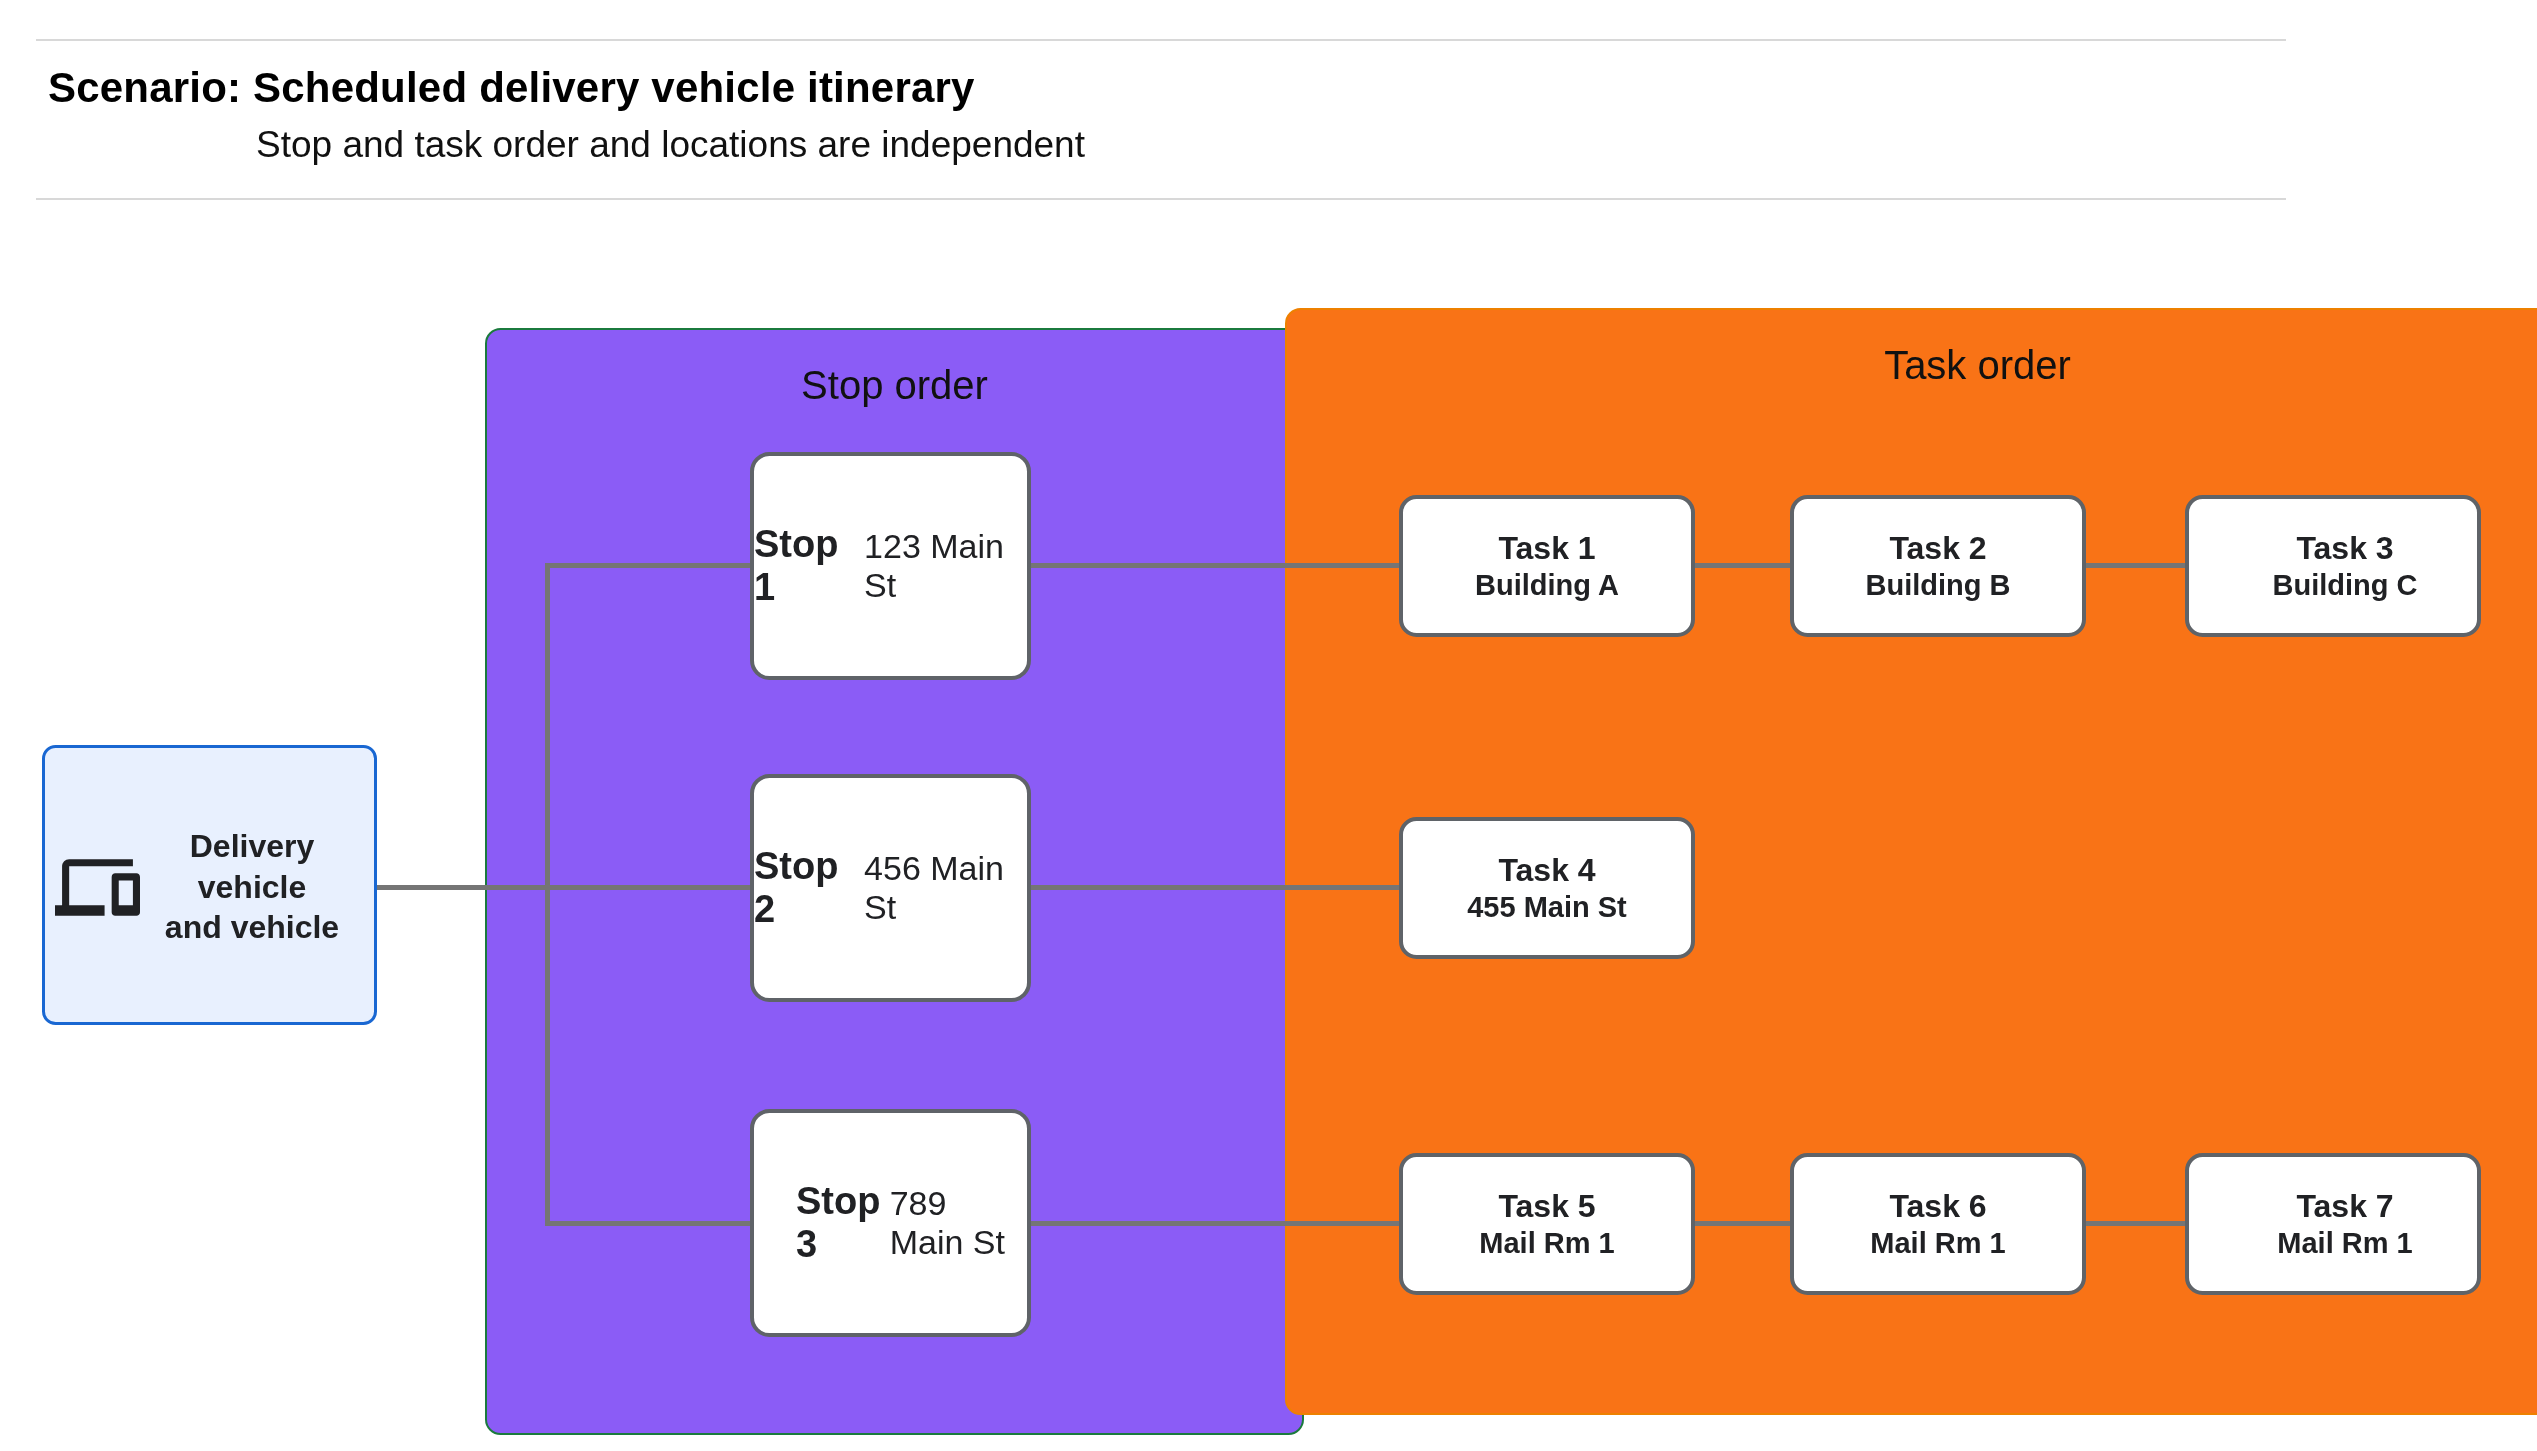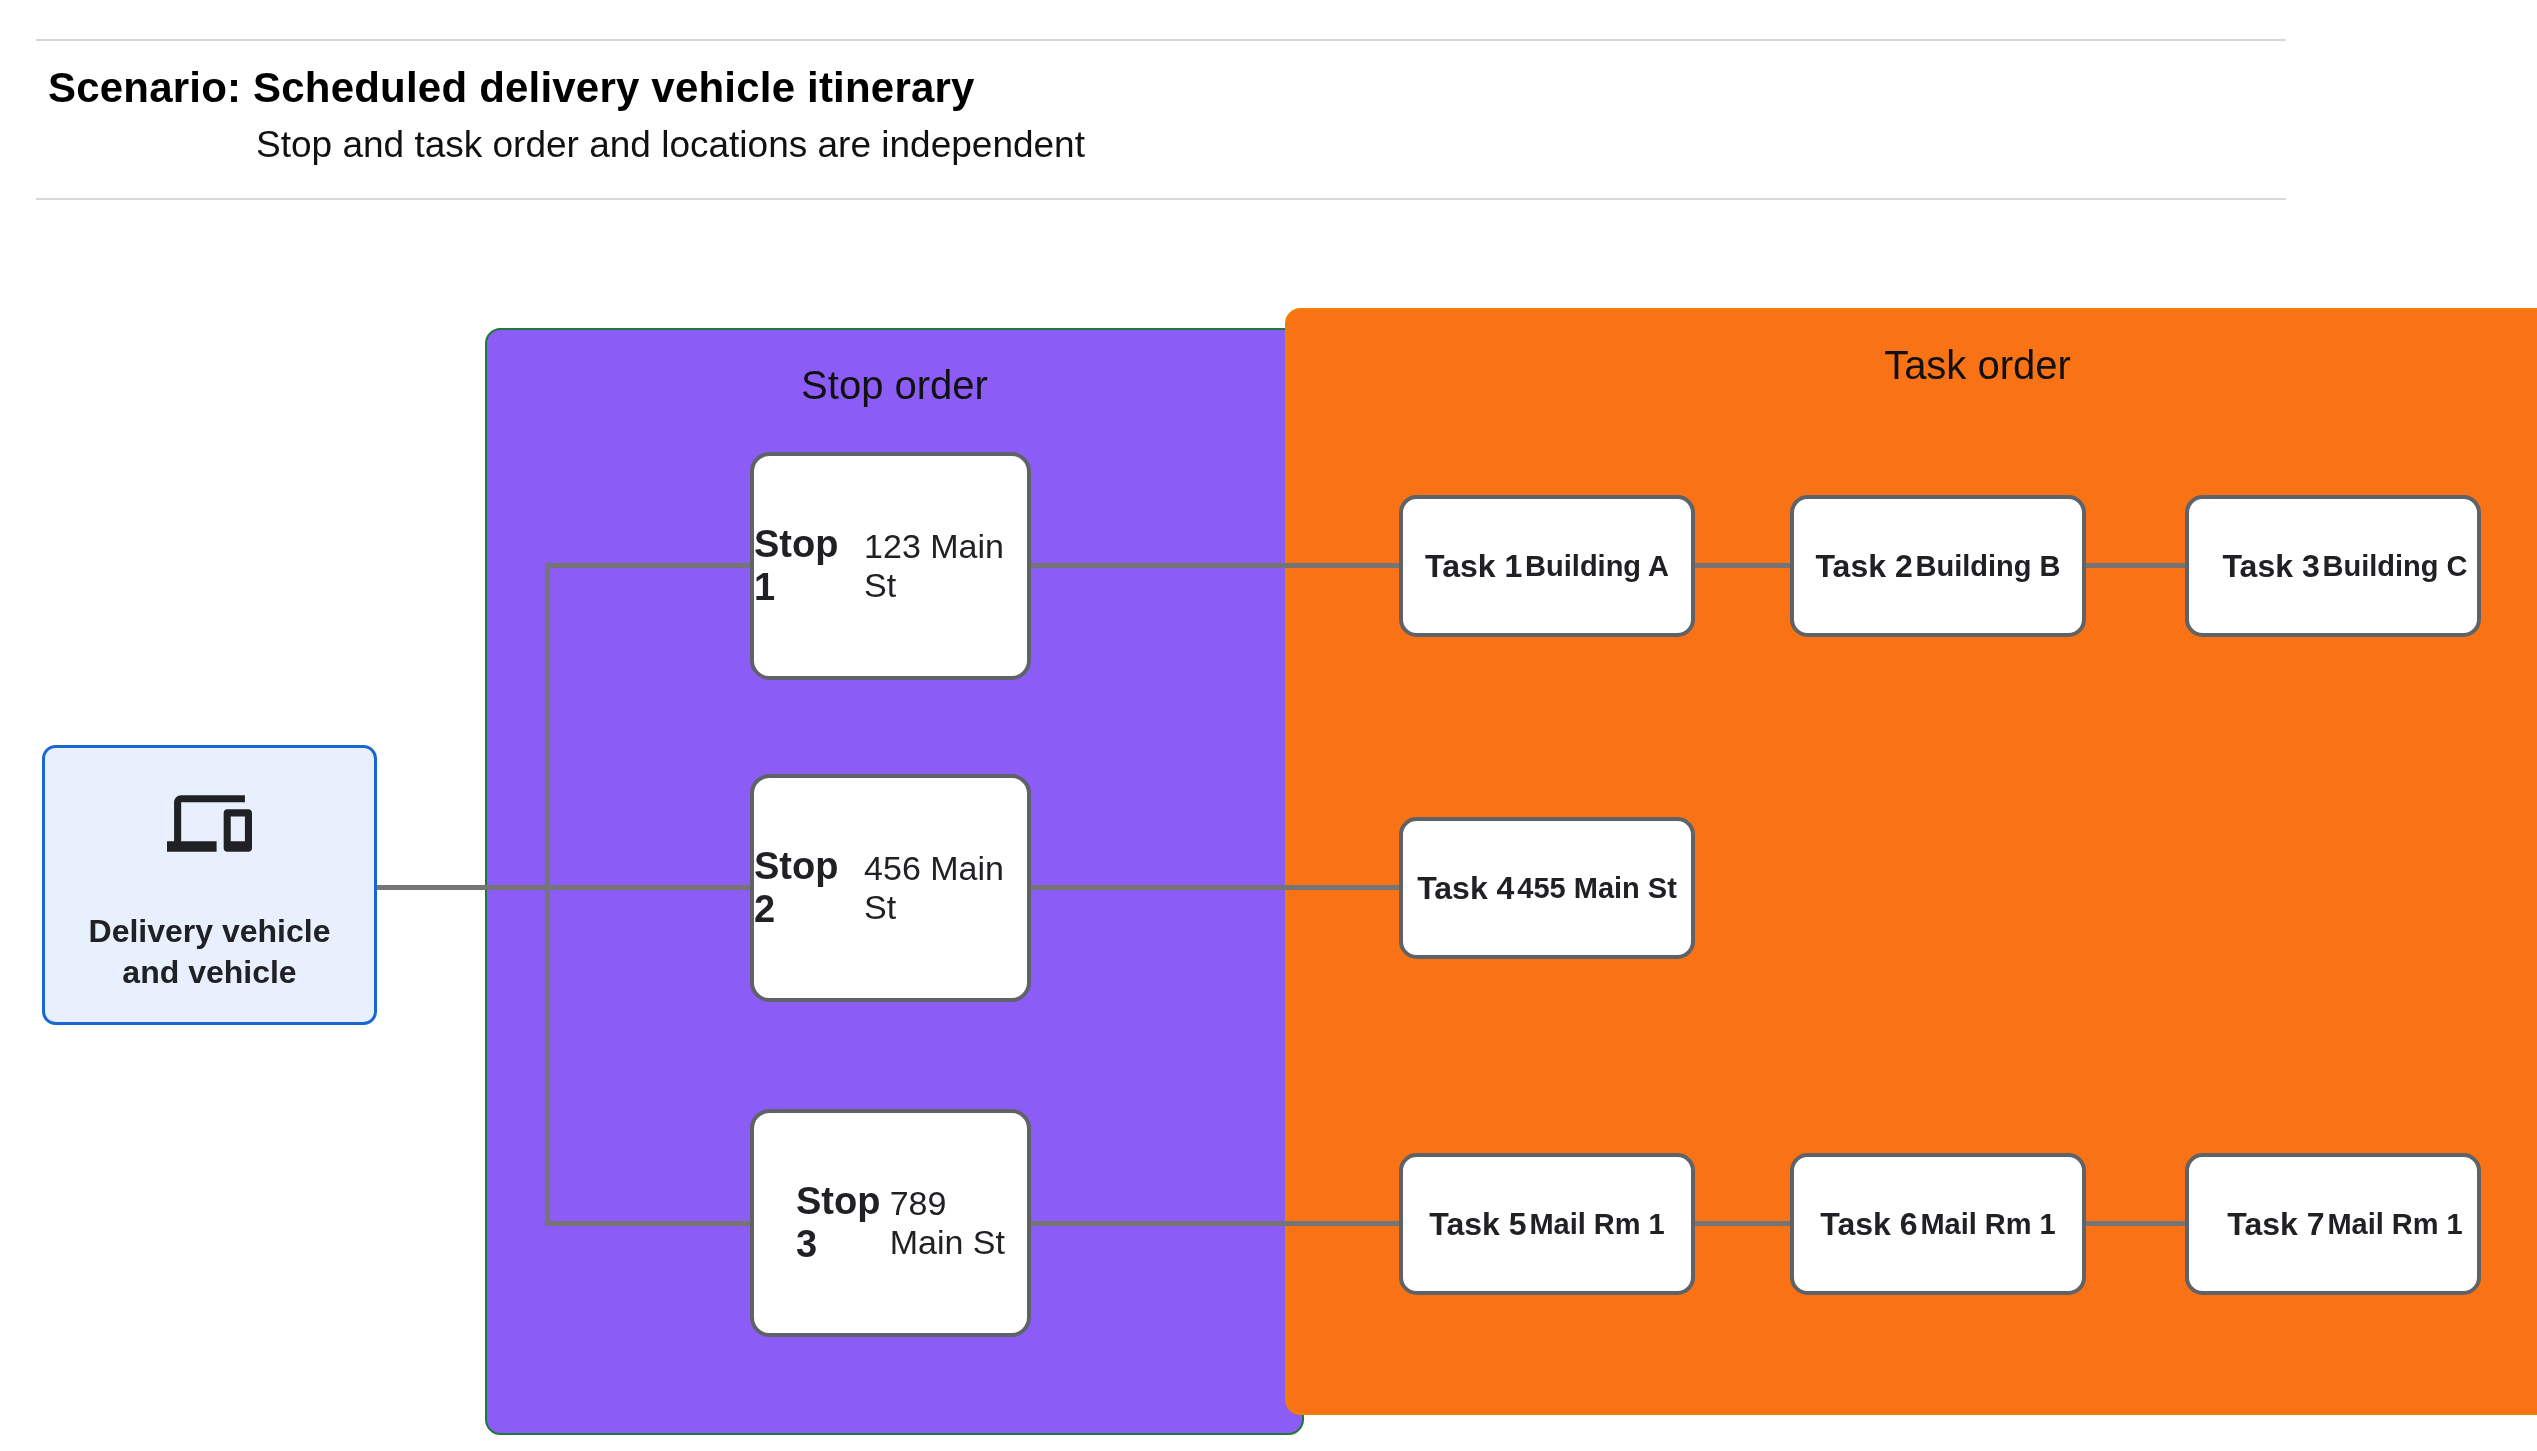--- a/index.html
+++ b/index.html
@@ -20,36 +20,36 @@
   .panel-label { position: absolute; top: 33px; left: 0; width: 100%; text-align: center; font-size: 40px; font-weight: 400; color: #111111; }
 
   
   .line { position: absolute; background: #757575; z-index: 2; }
   .h-line { height: 4.8px; }
   .v-line { width: 4.8px; }
 
   
   .source-node { position: absolute; left: 42px; top: 745px; width: 335px; height: 280px;
     background: #e8f0fe; border: 3.9px solid #1967d2; border-radius: 13.6px; box-sizing: border-box;
-    display: flex; flex-direction: column; align-items: center; justify-content: space-between;
+    display: flex; align-items: center; justify-content: space-between;
     padding: 33px 9.7px 29px 9.7px; z-index: 3; }
   .source-node .icon svg { display: block; }
   .source-label { text-align: center; font-size: 32px; font-weight: 700; line-height: 1.28; color: #202124; }
 
   
   .stop-node { position: absolute; left: 750px; width: 281px; height: 228px;
     background: #ffffff; border: 4.8px solid #5f6368; border-radius: 19.4px; box-sizing: border-box;
     display: flex; align-items: center; justify-content: center; gap: 5.8px; z-index: 3; }
   .stop-name { font-size: 38px; font-weight: 700; color: #202124; }
   .stop-loc { font-size: 34px; font-weight: 400; color: #202124; }
 
   
   .task-node { position: absolute; width: 296px; height: 142px;
     background: #ffffff; border: 4.8px solid #5f6368; border-radius: 17.5px; box-sizing: border-box;
-    display: flex; flex-direction: row; align-items: center; justify-content: center; gap: 2.9px; z-index: 3; }
+    display: flex; flex-direction: column; align-items: center; justify-content: center; gap: 2.9px; z-index: 3; }
   .task-name { font-size: 32px; font-weight: 700; color: #202124; }
   .task-loc { font-size: 29px; font-weight: 700; color: #202124; }
 
   .col1 { left: 1399px; } .col2 { left: 1790px; } .col3 { left: 2185px; padding-left: 24px; }
   .row1 { top: 495px; } .row2 { top: 817px; } .row3 { top: 1153px; }
 </style>
 </head>
 <body>
 
 <div id="canvas">

